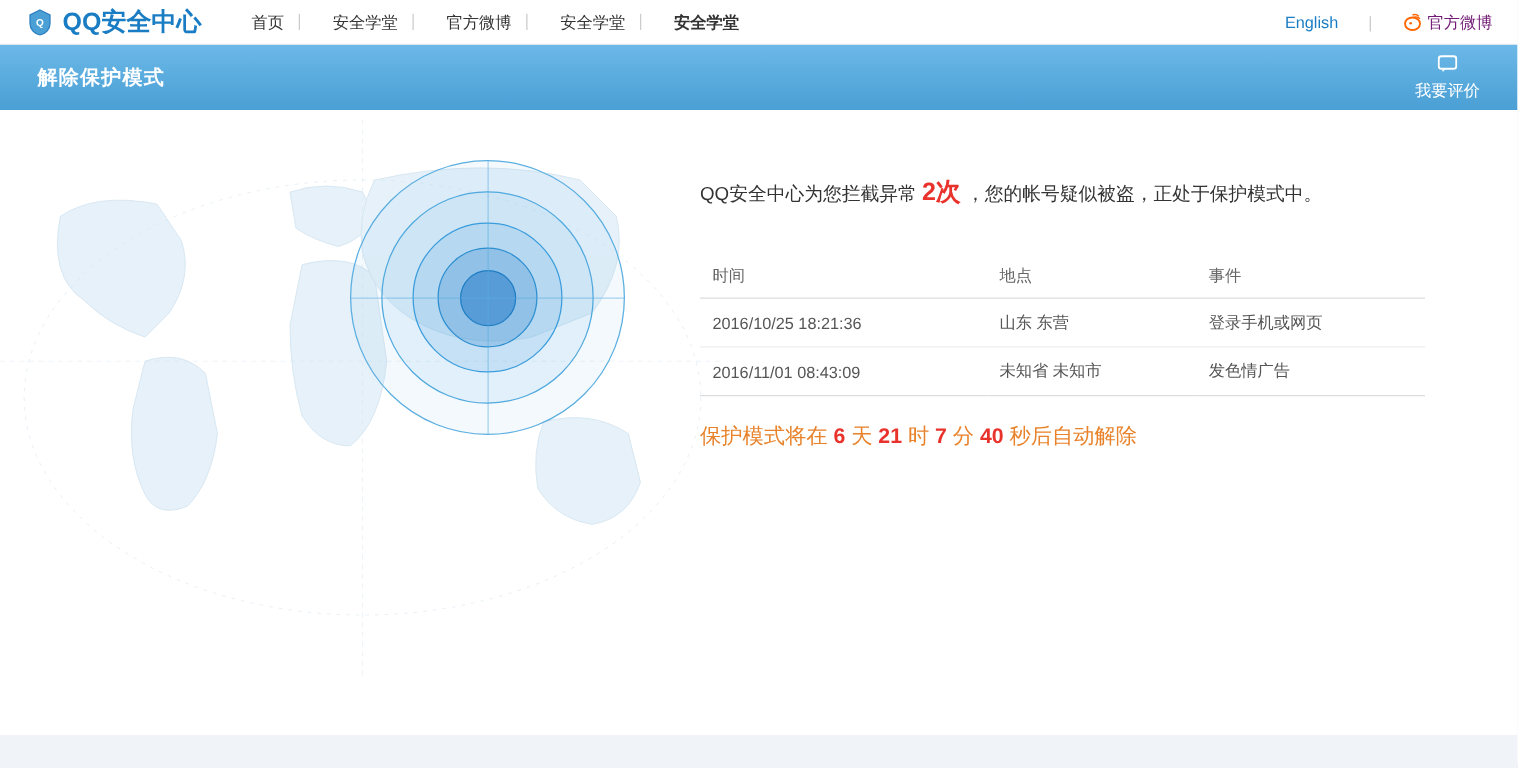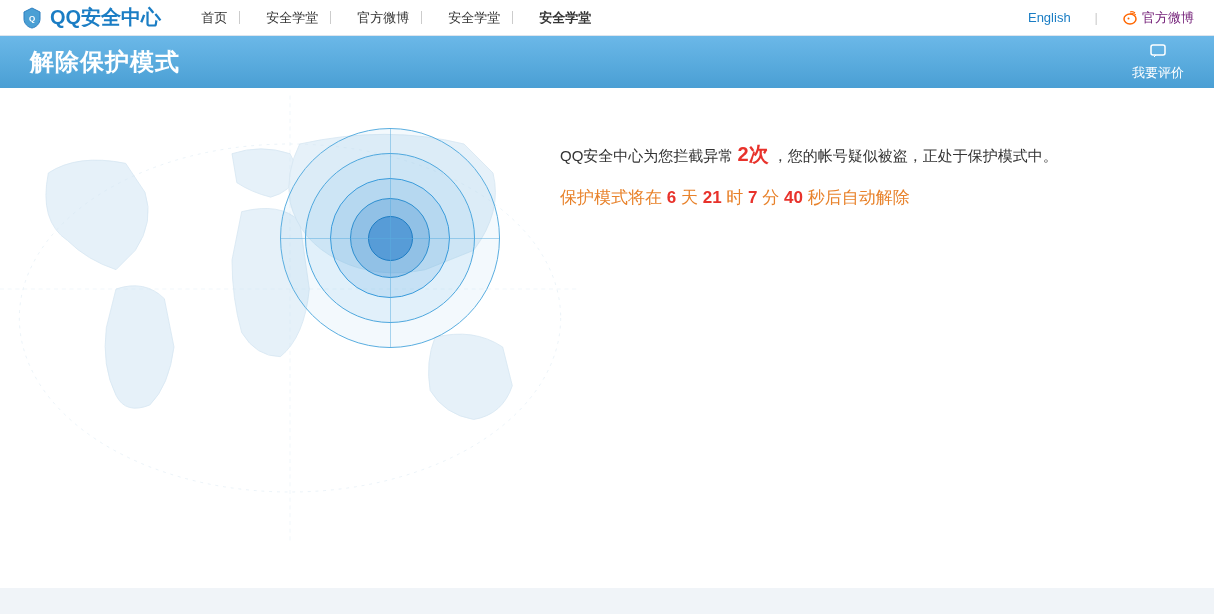--- a/index.html
+++ b/index.html
@@ -91,21 +91,21 @@
       background: linear-gradient(180deg, #6bb8e8 0%, #4a9fd4 100%);
       padding: 0 30px;
       height: 52px;
       display: flex;
       align-items: center;
       justify-content: space-between;
       margin-bottom: 0;
     }
     #page-title-text {
       color: #fff;
-      font-size: 24px;
+      font-size: 16px;
       font-weight: bold;
       letter-spacing: 1px;
     }
     #feedback-btn {
       display: flex;
       align-items: center;
       gap: 5px;
       color: #fff;
       font-size: 13px;
       cursor: pointer;
@@ -172,21 +172,21 @@
     
     #info-section {
       position: relative;
       margin-left: 560px;
       padding-top: 20px;
       padding-right: 30px;
     }
     #alert-message {
       font-size: 15px;
       color: #333;
-      margin-bottom: 16px;
+      margin-bottom: 34px;
       line-height: 1.6;
     }
     #alert-count {
       color: #e8322b;
       font-size: 20px;
       font-weight: bold;
     }
 
     
     #events-table {
@@ -301,20 +301,41 @@
     <div class="radar-crosshair-v"></div>
   </div>
 
   <div id="info-section">
     <div id="alert-message">
       <span>QQ安全中心为您拦截异常</span>
       <span id="alert-count">2次</span>
       <span>，您的帐号疑似被盗，正处于保护模式中。</span>
     </div>
 
+    <table id="events-table">
+      <thead>
+        <tr>
+          <th>时间</th>
+          <th>地点</th>
+          <th>事件</th>
+        </tr>
+      </thead>
+      <tbody id="events-table-body">
+      <tr>
+            <td>2016/10/25  18:21:36</td>
+            <td>山东  东营</td>
+            <td>登录手机或网页</td>
+          </tr>
+          <tr>
+            <td>2016/11/01  08:43:09</td>
+            <td>未知省  未知市</td>
+            <td>发色情广告</td>
+          </tr>
+        </tbody>
+    </table>
 
     <div id="countdown-text">
       <span>保护模式将在</span>
       <span class="countdown-highlight">6</span>
       <span>天</span>
       <span class="countdown-highlight">21</span>
       <span>时</span>
       <span class="countdown-highlight">7</span>
       <span>分</span>
       <span class="countdown-highlight">40</span>

